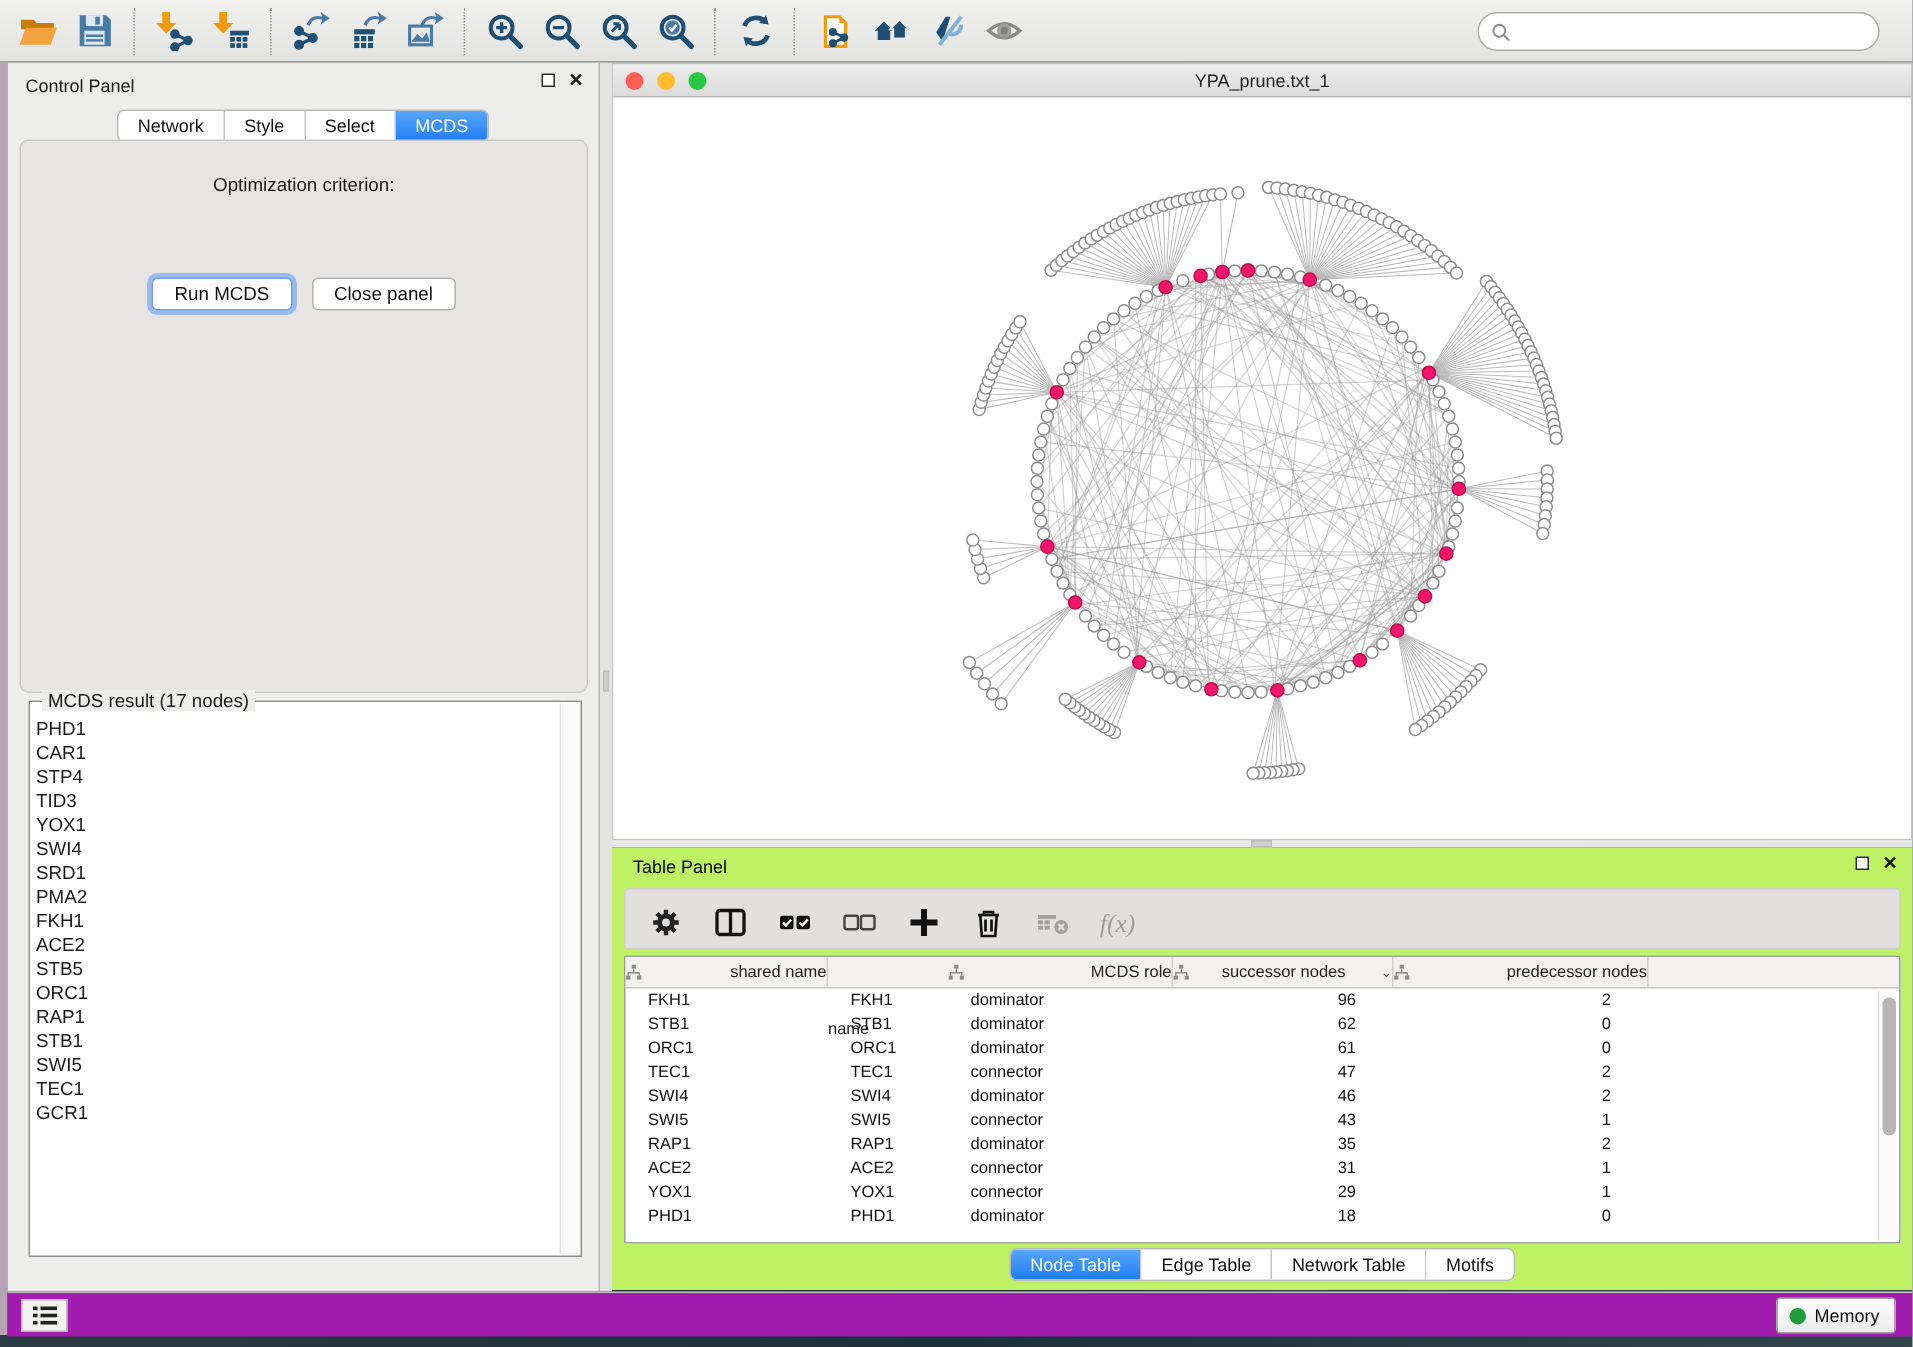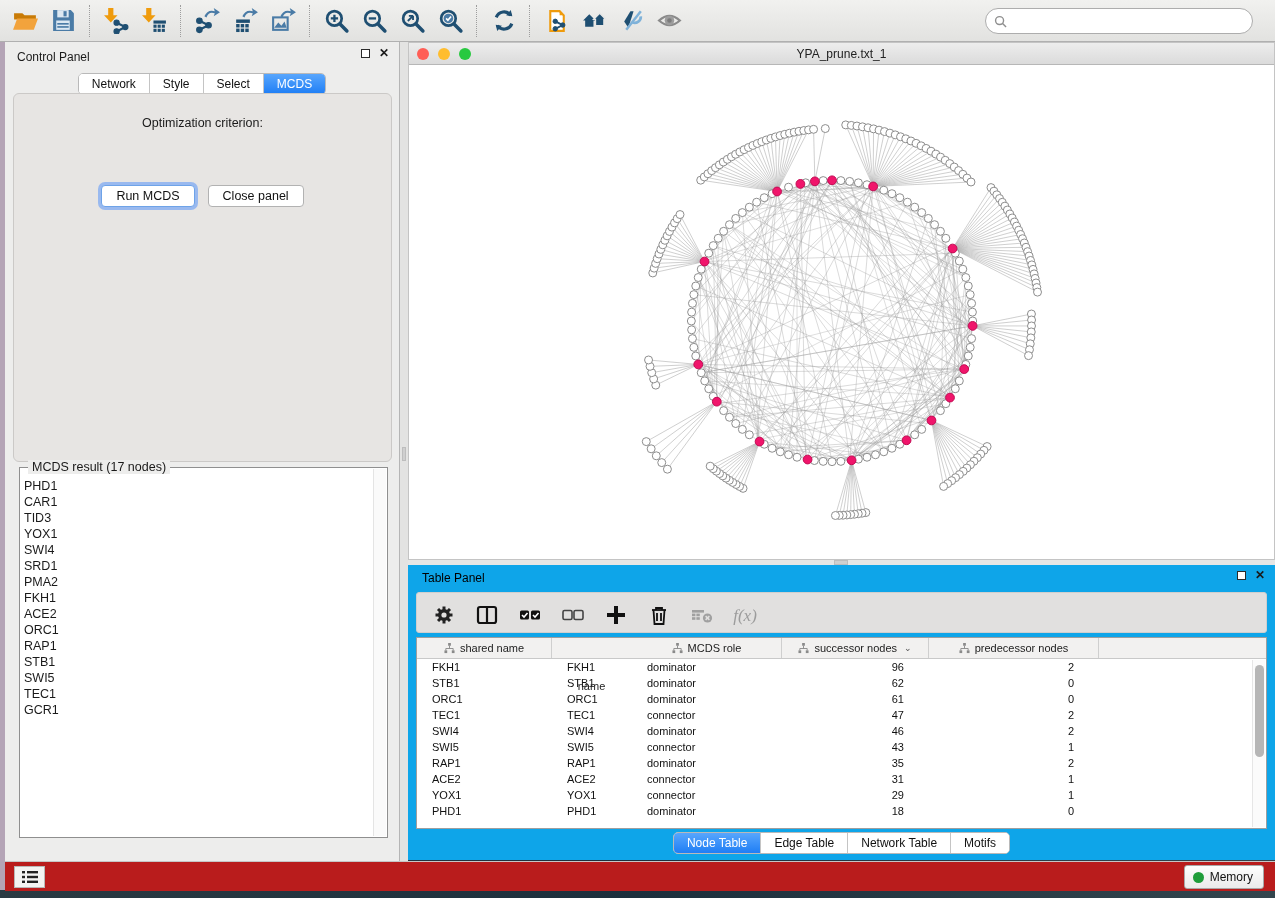--- a/index.html
+++ b/index.html
@@ -88,50 +88,50 @@
   .lights { position:absolute; left:8px; top:5px; display:flex; gap:9px; }
   .light { width:12px; height:12px; border-radius:50%; }
   .net-canvas { width:100%; height:494px; background:#fff; }
   .v-splitter { position:absolute; left:400px; top:42px; width:8px; height:819px; background:#e3e3e2; }
   .v-splitter .grip { position:absolute; left:2px; top:405px; width:4px; height:14px; background:#cfcfcf; border:1px solid #bdbdbd; }
   .h-splitter { position:absolute; left:408px; top:560px; width:867px; height:5px; background:#e6e6e5; }
   .h-splitter .grip { position:absolute; left:426px; top:0; width:14px; height:5px; background:#cfcfcf; border:1px solid #bdbdbd; }
   
   .table-panel {
     position:absolute; left:408px; top:565px; width:867px; height:295px;
-    background:#0ea5e9; font-size:11px;text-decoration:underline;
+    background:#bef264; font-size:11px;text-decoration:underline;
   }
   .tp-toolbar {
     position:absolute; left:8px; right:8px; top:27px; height:41px;
     background:#e1e0df; border:1px solid #d0cfce; border-radius:3px;
     display:flex; align-items:center; gap:17px; padding-left:14px;
   }
   .tpbtn { width:26px; height:26px; display:flex; align-items:flex-end; justify-content:center; }
   .tpbtn svg { width:22px; height:22px; }
   .fx { font-family:"Liberation Serif", serif; font-style:italic; font-size:17px; color:#9c9c9c; }
   .table-wrap {
     position:absolute; left:8px; right:8px; top:72px; height:192px;
     background:#fff; border:1px solid #9e9e9e; overflow:hidden;
   }
   .thead { display:flex; height:21px; background:#f2f1f0; border-bottom:1px solid #c9c9c9; }
   .th {
-    display:flex; align-items:center; justify-content:center; gap:5px;
+    display:flex; align-items:center; justify-content:space-between; gap:5px;
     border-right:1px solid #cfcfcf; font-size:11px; color:#222; position:relative;
   }
   .th:last-child { border-right:none; }
   .trow { display:flex; height:16px; align-items:center; }
   .td { padding-left:15px; font-size:11px; color:#111; }
   .td.num { text-align:right; padding-right:25px; padding-left:0; }
   .tscroll { position:absolute; right:1px; top:22px; bottom:1px; width:13px; background:#fbfbfb; border-left:1px solid #e6e6e6; }
   .tscroll .thumb { position:absolute; left:2px; top:5px; width:9px; height:92px; background:#b6b6b6; border-radius:5px; }
   .bt-tabs { position:absolute; left:0; right:0; top:267px; display:flex; justify-content:center; }
   
   .status-bar {
     position:absolute; left:5px; right:0; top:861px; height:30px;
-    background:#b91c1c; border-top:1px solid #c6c6c6;
+    background:#a21caf; border-top:1px solid #c6c6c6;
   }
   .list-btn {
     position:absolute; left:9px; top:4px; width:31px; height:22px;
     background:#f3f3f2; border:1px solid #b8b8b8; display:flex; align-items:center; justify-content:center;
   }
   .memory-btn {
     position:absolute; right:11px; top:3px; height:24px; padding:0 10px 0 8px;
     background:linear-gradient(#fdfdfd,#ebebeb); border:1px solid #a8a8a8; border-radius:3px;
     display:flex; align-items:center; gap:6px; font-size:12px; color:#111;
   }
@@ -327,27 +327,29 @@
       <button class="mac-btn focus">Run MCDS</button>
       <button class="mac-btn">Close panel</button>
     </div>
   </div>
 
   <div class="result-box">
     <div class="result-legend">MCDS result (17 nodes)</div>
     <div class="result-list" id="result-list">
         <div>PHD1</div>
         <div>CAR1</div>
+        <div>STP4</div>
         <div>TID3</div>
         <div>YOX1</div>
         <div>SWI4</div>
         <div>SRD1</div>
         <div>PMA2</div>
         <div>FKH1</div>
         <div>ACE2</div>
+        <div>STB5</div>
         <div>ORC1</div>
         <div>RAP1</div>
         <div>STB1</div>
         <div>SWI5</div>
         <div>TEC1</div>
         <div>GCR1</div>
       </div>
     <div class="result-scroll"></div>
   </div>
 </div>

